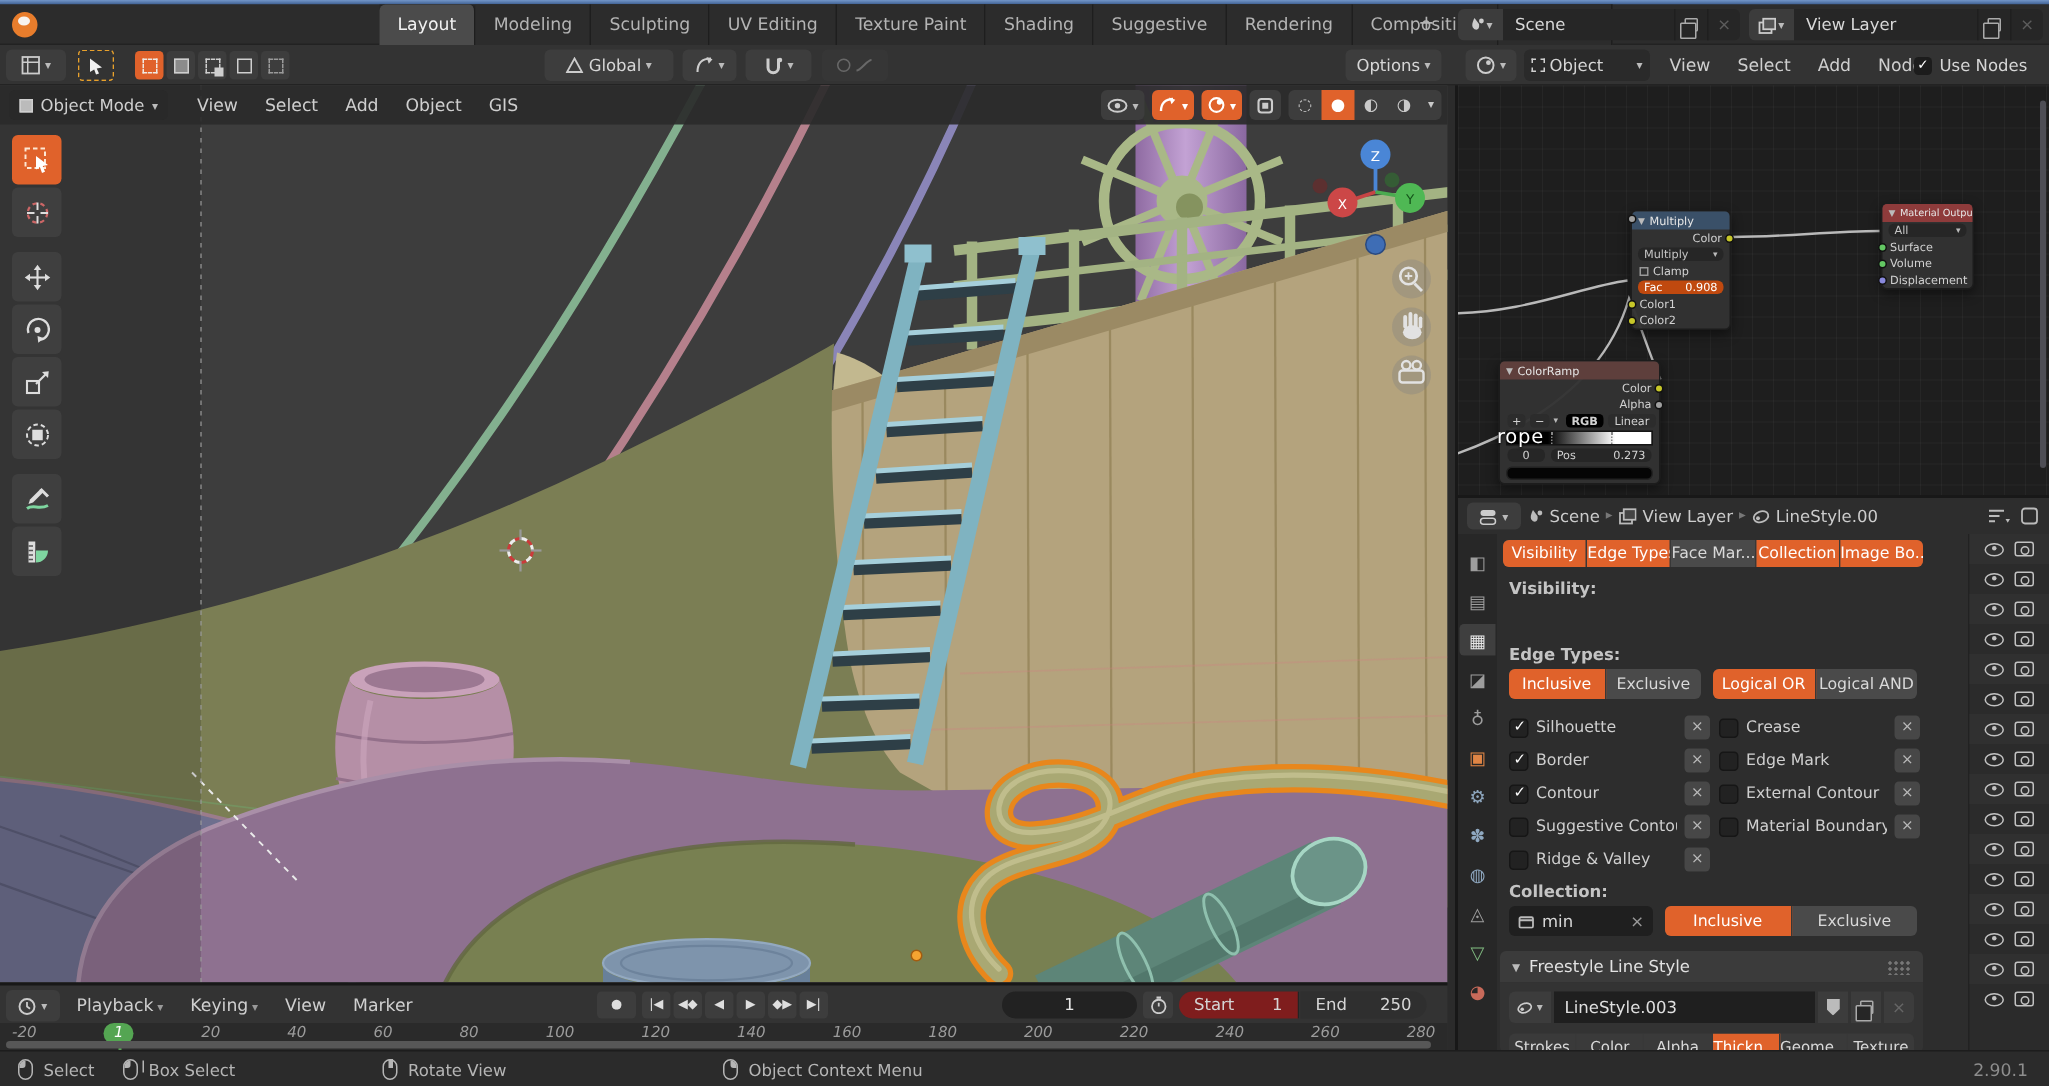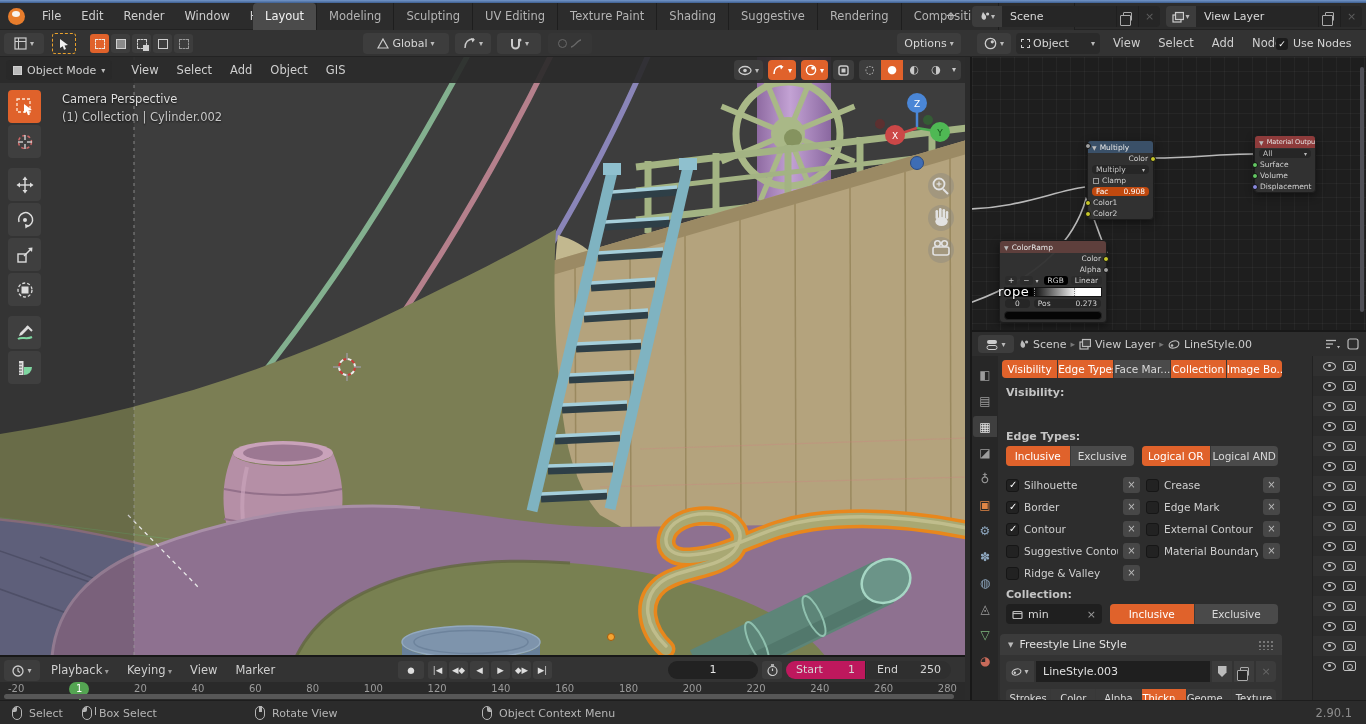--- a/index.html
+++ b/index.html
@@ -115,21 +115,21 @@
 .eye::after{content:"";position:absolute;left:3.5px;top:1.5px;width:3px;height:3px;border-radius:50%;background:#c2c2c2;}
 .cam{width:13px;height:10px;border:1.4px solid #c2c2c2;border-radius:2px;position:relative;}
 .cam::after{content:"";position:absolute;left:3px;top:1.5px;width:4px;height:4px;border-radius:50%;border:1.2px solid #c2c2c2;}
 
 .timeline{left:0;top:655px;width:965px;height:45px;background:#333;border-top:2px solid #181818;}
 .tl-menus{position:absolute;left:42px;top:3px;display:flex;}
 .tl-menu{padding:0 9px;line-height:21px;font-size:11.5px;color:#cfcfcf;}
 .tl-menu.dd::after{content:" ▾";font-size:8px;color:#999;}
 .transport{position:absolute;left:428px;top:4px;display:flex;gap:2px;}
 .tpb{min-width:19px;height:18px;background:var(--btn);border-radius:3px;color:#dedede;font-size:8.5px;display:flex;align-items:center;justify-content:center;padding:0 2px;}
-.ruler{position:absolute;left:0;top:25px;width:965px;height:20px;background:#2a2a2a;display:flex;justify-content:space-between;padding:0 8px 0 8px;align-items:flex-start;}
+.ruler{position:absolute;left:0;top:25px;width:965px;height:20px;background:#2a2a2a;display:flex;justify-content:space-between;padding:0 8px 0 8px;align-items:flex-start;font-style:italic;}
 .tick{font-size:10px;color:#9b9b9b;line-height:14px;}
 .tick.current{background:#54a552;color:#fff;border-radius:8px;padding:0 7px;position:relative;}
 .tick.current::after{content:"";position:absolute;left:50%;top:14px;width:2px;height:8px;background:#54a552;}
 .tl-scroll{position:absolute;left:4px;bottom:1px;width:950px;height:5px;background:#575757;border-radius:3px;}
 
 .statusbar{left:0;top:700px;width:1366px;height:24px;background:#2b2b2b;border-top:1px solid #1d1d1d;}
 .sb-item{position:absolute;top:0;height:24px;display:flex;align-items:center;font-size:11px;color:#b5b5b5;}
 .sb-item:nth-of-type(1){left:12px;} .sb-item:nth-of-type(2){left:82px;}
 .sb-item:nth-of-type(3){left:255px;} .sb-item:nth-of-type(4){left:482px;}
 .mouse{display:inline-block;width:10px;height:14px;border:1.5px solid #b5b5b5;border-radius:5px;position:relative;margin-right:7px;}
@@ -142,28 +142,20 @@
 </style>
 </head>
 <body>
 
 <div class="screen">
 
   <div class="abs win-edge"></div>
 
   <div class="abs topbar">
     <div class="abs logo"></div>
-    <div class="abs menubar">
-
-    <div class="menu">File</div>
-        <div class="menu">Edit</div>
-        <div class="menu">Render</div>
-        <div class="menu">Window</div>
-        <div class="menu">Help</div>
-      </div>
     <div class="abs wtabs">
 
     <div class="wtab active">Layout</div>
         <div class="wtab">Modeling</div>
         <div class="wtab">Sculpting</div>
         <div class="wtab">UV Editing</div>
         <div class="wtab">Texture Paint</div>
         <div class="wtab">Shading</div>
         <div class="wtab">Suggestive</div>
         <div class="wtab">Rendering</div>
@@ -612,24 +604,20 @@
               <line x1="3" y1="5" x2="6" y2="5"></line>
               <line x1="3" y1="8" x2="6" y2="8"></line>
               <line x1="3" y1="11" x2="6" y2="11"></line>
               <line x1="3" y1="14" x2="6" y2="14"></line>
             </g>
             <path d="M8 16 A8 8 0 0 0 16 8 L8 8 Z" fill="#7ed6a0"></path>
           </svg>
         </div>
     </div>
 
-    <div class="vp-text">
-      <div>Camera Perspective</div>
-      <div class="l2">(1) Collection | Cylinder.002</div>
-    </div>
   </div>
 
   <div class="abs nodeed">
     <svg class="abs" style="left:0;top:0;" width="396" height="273">
       <path d="M-8,152 C45,152 82,134 113,130" stroke="#b9b9b9" stroke-width="1.6" fill="none"></path>
       <path d="M183,101 C218,101 248,97 281,97" stroke="#b9b9b9" stroke-width="1.6" fill="none"></path>
       <path d="M135,196 C127,178 121,157 114,142 C100,190 60,225 -8,248" stroke="#b9b9b9" stroke-width="1.6" fill="none"></path>
     </svg>
 
     <div class="node" style="left:115px;top:83px;width:67px;">
@@ -697,21 +685,21 @@
           <span class="sock r s-yel"></span>
         </div>
       <div class="nrow right">
           <span>Alpha</span>
           <span class="sock r s-gray"></span>
         </div>
       <div class="nrow" style="gap:3px;">
         <span style="background:#2c2c2c;border-radius:3px;padding:0 3px;">+</span>
         <span style="background:#2c2c2c;border-radius:3px;padding:0 3px;">−</span>
         <span class="caret" style="font-size:6px;">▾</span>
-        <span style="background:#000000;border-radius:3px;padding:0 4px;margin-left:2px;">RGB</span>
+        <span style="background:#000000;border-radius:3px;padding:0 4px;margin-left:2px;font-weight:bold;">RGB</span>
         <span style="background:#2c2c2c;border-radius:3px;padding:0 4px;">Linear</span>
       </div>
       <div class="ramp">
           <i style="left:30%;"></i>
           <i style="left:72%;"></i>
         </div>
       <div class="nrow" style="gap:4px;margin-top:1px;">
         <span style="background:#262626;border-radius:4px;padding:0 10px;">0</span>
         <span style="background:#262626;border-radius:4px;padding:0 4px;flex:1;display:flex;justify-content:space-between;">
             <i style="font-style:normal;">Pos</i>
@@ -997,21 +985,21 @@
         <span class="tpb">▶|</span>
       </div>
     <span class="abs" style="left:668px;top:4px;width:90px;height:18px;background:#222;border-radius:9px;text-align:center;line-height:18px;color:#e8e8e8;">1</span>
     <span class="abs tpb" style="left:762px;top:4px;width:20px;position:absolute;">
       <svg width="11" height="12">
           <circle cx="5.5" cy="7" r="4.5" fill="none" stroke="#ccc" stroke-width="1.2"></circle>
           <line x1="5.5" y1="7" x2="5.5" y2="4.5" stroke="#ccc" stroke-width="1.2"></line>
           <line x1="4" y1="1" x2="7" y2="1" stroke="#ccc" stroke-width="1.5"></line>
         </svg>
     </span>
-    <span class="abs" style="left:786px;top:4px;width:80px;height:18px;background:#be185d;border-radius:9px 0 0 9px;display:flex;justify-content:space-between;padding:0 10px;line-height:18px;color:#d5d5d5;border-right:1px solid #242424;">
+    <span class="abs" style="left:786px;top:4px;width:80px;height:18px;background:#7f1d1d;border-radius:9px 0 0 9px;display:flex;justify-content:space-between;padding:0 10px;line-height:18px;color:#d5d5d5;border-right:1px solid #242424;">
       <span>Start</span>
         <span>1</span>
     </span>
     <span class="abs" style="left:867px;top:4px;width:84px;height:18px;background:#2f2f2f;border-radius:0 9px 9px 0;display:flex;justify-content:space-between;padding:0 10px;line-height:18px;color:#d5d5d5;">
       <span>End</span>
         <span>250</span>
     </span>
     <div class="ruler">
 
     <span class="tick">-20</span>

